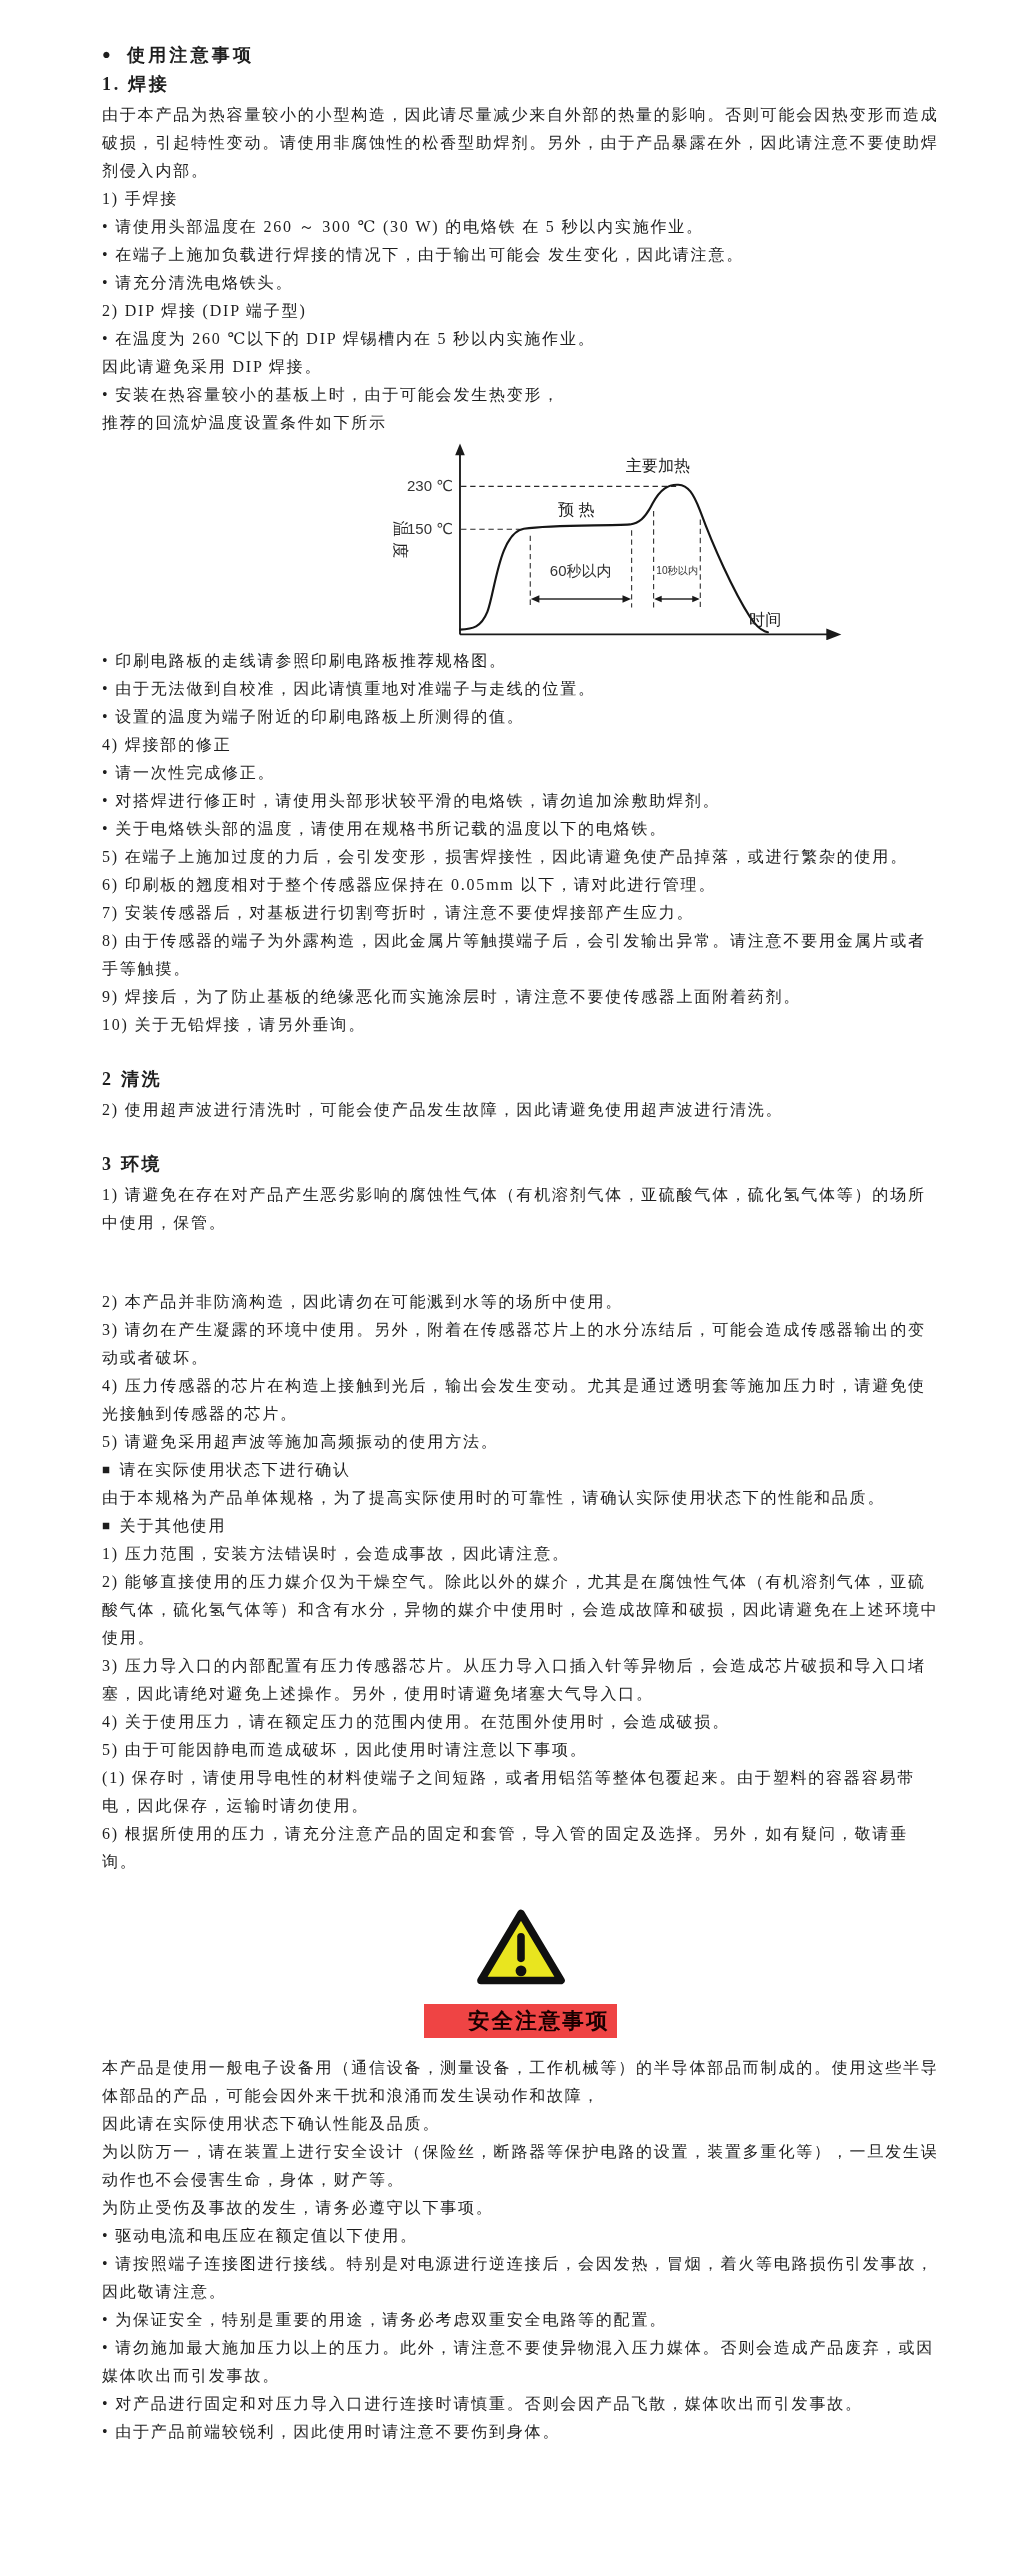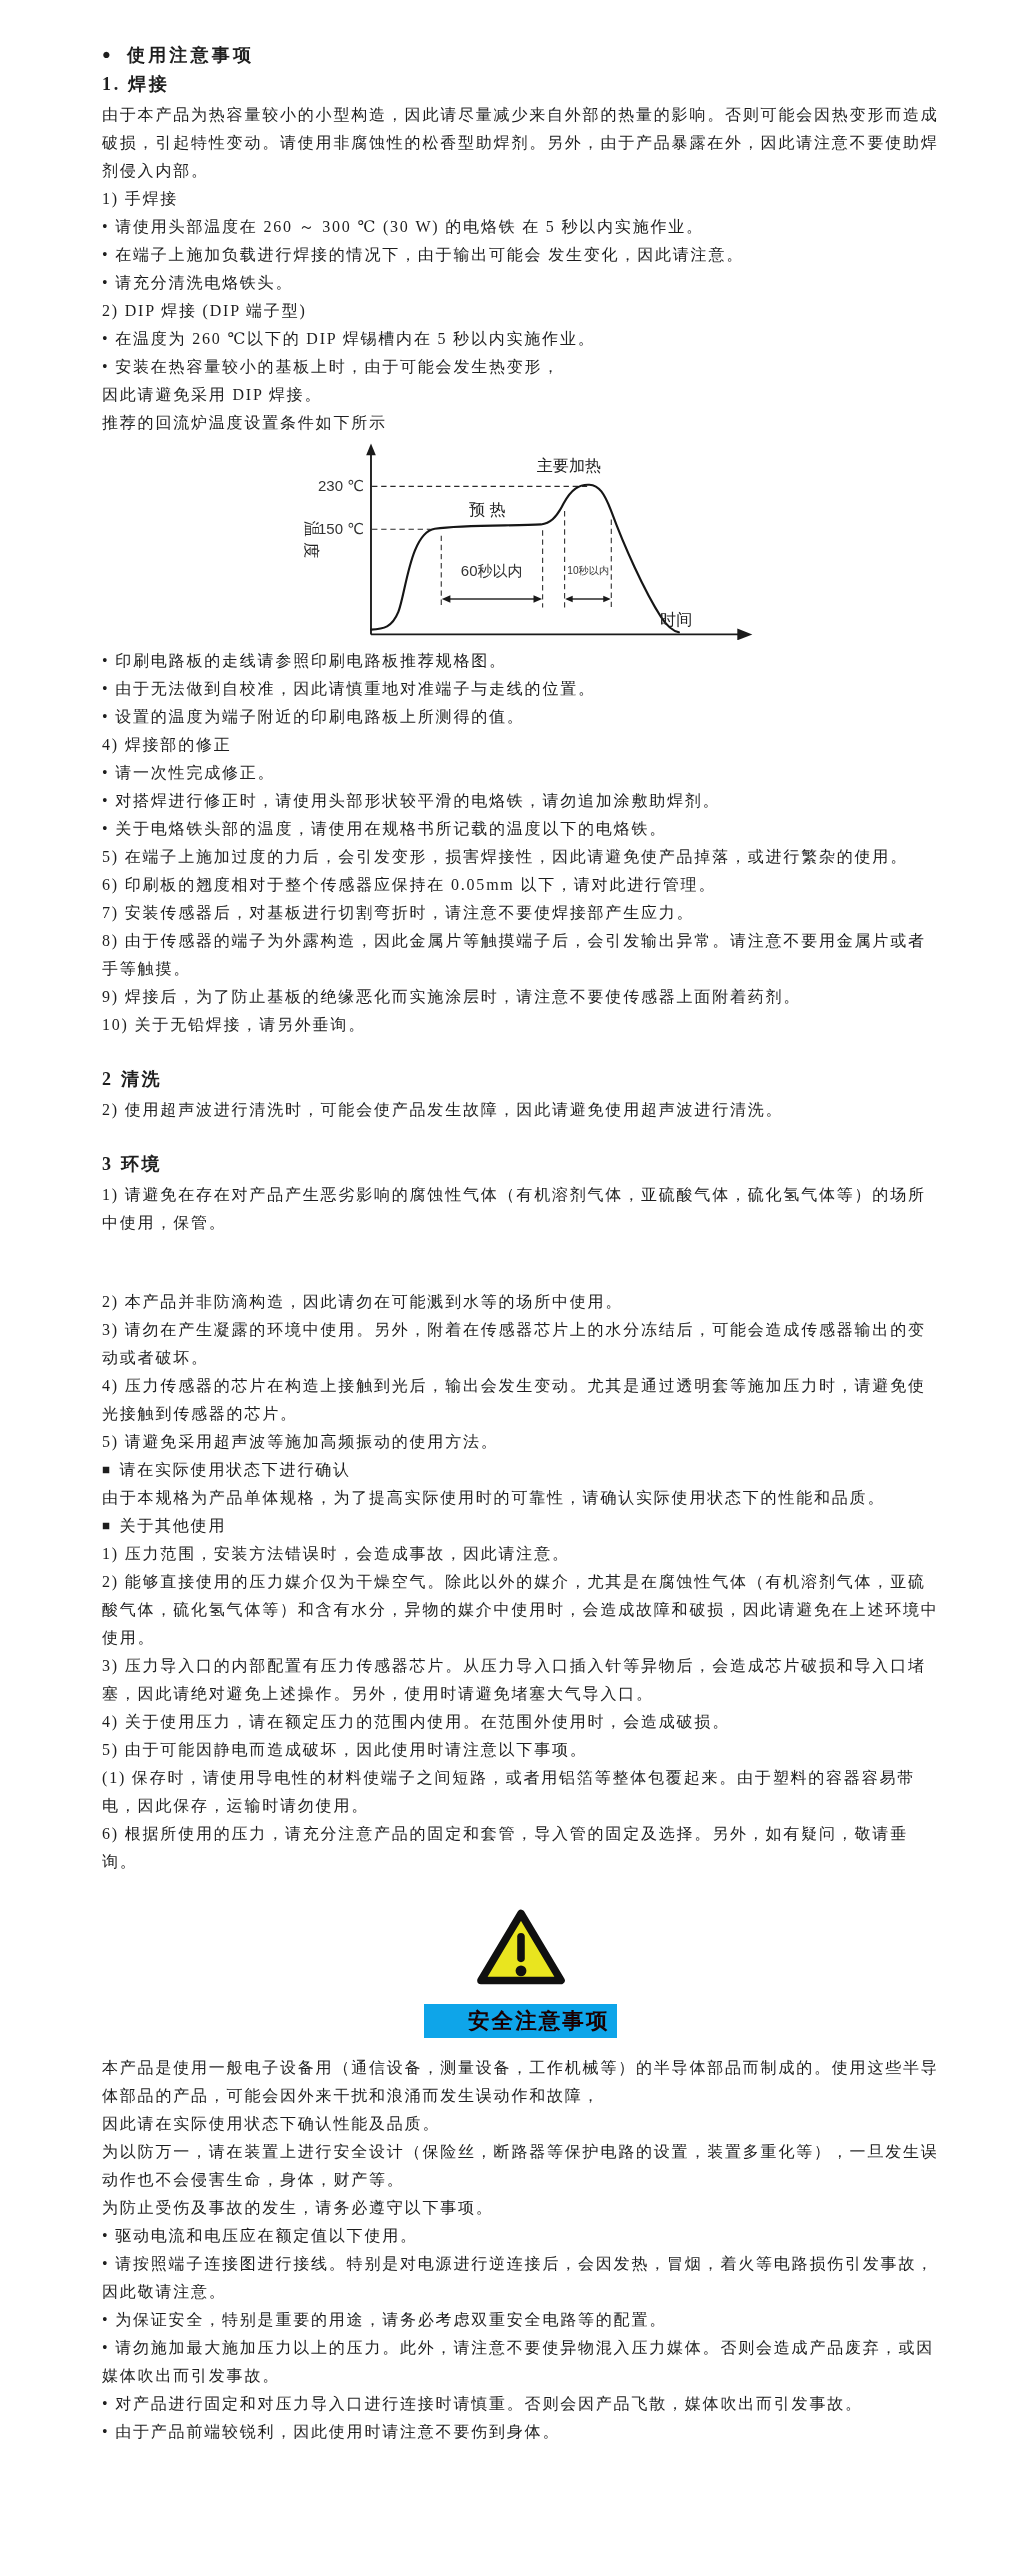--- a/index.html
+++ b/index.html
@@ -10,21 +10,21 @@
   }
   .page { padding:43px 91px 0 102px; }
   .blk { font-size:16px; line-height:28px; letter-spacing:1.8px; }
   .blk.h1 { font-size:18px; font-weight:bold; letter-spacing:3.2px; line-height:22px; }
   .blk.h2 { font-size:18px; font-weight:bold; letter-spacing:2.7px; margin:4.3px 0 3.2px 0; }
   .blk.h2.mt { margin-top:26px; }
   .blk.spacer { height:51px; }
   .rb { display:inline-block; margin-right:13px; font-size:14.5px; vertical-align:1.6px; }
   .sqb { display:inline-block; margin-right:7.5px; font-size:13.4px; vertical-align:1.1px; }
 
-  .chart-wrap { margin:3.2px 0 4.3px 188px; }
+  .chart-wrap { margin:3.2px 0 4.3px 188px;text-align:center; }
   .chart text { fill:#333333; font-size:28px; font-family:"Liberation Sans","DejaVu Sans",sans-serif; }
   .chart .big { font-size:30px; fill:#222; }
   .chart .small { font-size:19px; }
   .chart .axis { stroke:#1a1a1a; stroke-width:3.5; fill:none; }
   .chart .dash { stroke:#2a2a2a; stroke-width:2; fill:none; stroke-dasharray:10 7; }
   .chart .arrowline { stroke:#2a2a2a; stroke-width:2.5; fill:none; }
   .chart .curve { stroke:#161616; stroke-width:4; fill:none; stroke-linecap:round; }
   .chart .solid { fill:#1a1a1a; }
 
   .warning { margin:30px 0 16px 0; text-align:center; }
@@ -42,22 +42,22 @@
   <div id="blocks-before">
       <div class="blk h1"><span class="rb">●</span><span>使用注意事项</span></div>
       <div class="blk h2">1. 焊接</div>
       <div class="blk p">由于本产品为热容量较小的小型构造，因此请尽量减少来自外部的热量的影响。否则可能会因热变形而造成破损，引起特性变动。请使用非腐蚀性的松香型助焊剂。另外，由于产品暴露在外，因此请注意不要使助焊剂侵入内部。</div>
       <div class="blk p">1)  手焊接</div>
       <div class="blk p">•  请使用头部温度在 260 ～ 300 ℃ (30 W) 的电烙铁 在 5 秒以内实施作业。</div>
       <div class="blk p">•  在端子上施加负载进行焊接的情况下，由于输出可能会 发生变化，因此请注意。</div>
       <div class="blk p">•  请充分清洗电烙铁头。</div>
       <div class="blk p">2)  DIP 焊接 (DIP 端子型)</div>
       <div class="blk p">•  在温度为 260 ℃以下的 DIP 焊锡槽内在 5 秒以内实施作业。</div>
+      <div class="blk p">因此请避免采用 DIP 焊接。</div>
       <div class="blk p">•  安装在热容量较小的基板上时，由于可能会发生热变形，</div>
-      <div class="blk p">因此请避免采用 DIP 焊接。</div>
       <div class="blk p">推荐的回流炉温度设置条件如下所示</div>
     </div>
 
   <div class="chart-wrap">
     <svg class="chart" viewBox="0 0 880 372" width="472" height="200">
 
       <line class="dash" x1="153" y1="86" x2="560" y2="86"></line>
       <line class="dash" x1="153" y1="166" x2="262" y2="166"></line>
 
       <line class="dash" x1="282" y1="178" x2="282" y2="312"></line>
@@ -125,21 +125,21 @@
       <div class="blk p">6)  根据所使用的压力，请充分注意产品的固定和套管，导入管的固定及选择。另外，如有疑问，敬请垂询。</div>
     </div>
 
   <div class="warning">
     <svg viewBox="0 0 170 150" width="92" height="82">
       <path d="M85,13 L159,137 L11,137 Z" fill="#e9e51f" stroke="#101010" stroke-width="14" stroke-linejoin="round"></path>
       <rect x="78" y="49" width="14" height="54" rx="7" fill="#101010"></rect>
       <circle cx="85" cy="119" r="10" fill="#101010"></circle>
     </svg>
     <div>
-      <span class="banner" id="safety-banner" style="background: #0ea5e9; color: rgb(26, 0, 0); padding-left: 44px;">安全注意事项</span>
+      <span class="banner" id="safety-banner" style="background: #ef4444; color: rgb(26, 0, 0); padding-left: 44px;">安全注意事项</span>
     </div>
   </div>
 
   <div id="blocks-after">
       <div class="blk p">本产品是使用一般电子设备用（通信设备，测量设备，工作机械等）的半导体部品而制成的。使用这些半导体部品的产品，可能会因外来干扰和浪涌而发生误动作和故障，</div>
       <div class="blk p">因此请在实际使用状态下确认性能及品质。</div>
       <div class="blk p">为以防万一，请在装置上进行安全设计（保险丝，断路器等保护电路的设置，装置多重化等），一旦发生误动作也不会侵害生命，身体，财产等。</div>
       <div class="blk p">为防止受伤及事故的发生，请务必遵守以下事项。</div>
       <div class="blk p">• 驱动电流和电压应在额定值以下使用。</div>
       <div class="blk p">• 请按照端子连接图进行接线。特别是对电源进行逆连接后，会因发热，冒烟，着火等电路损伤引发事故，因此敬请注意。</div>

